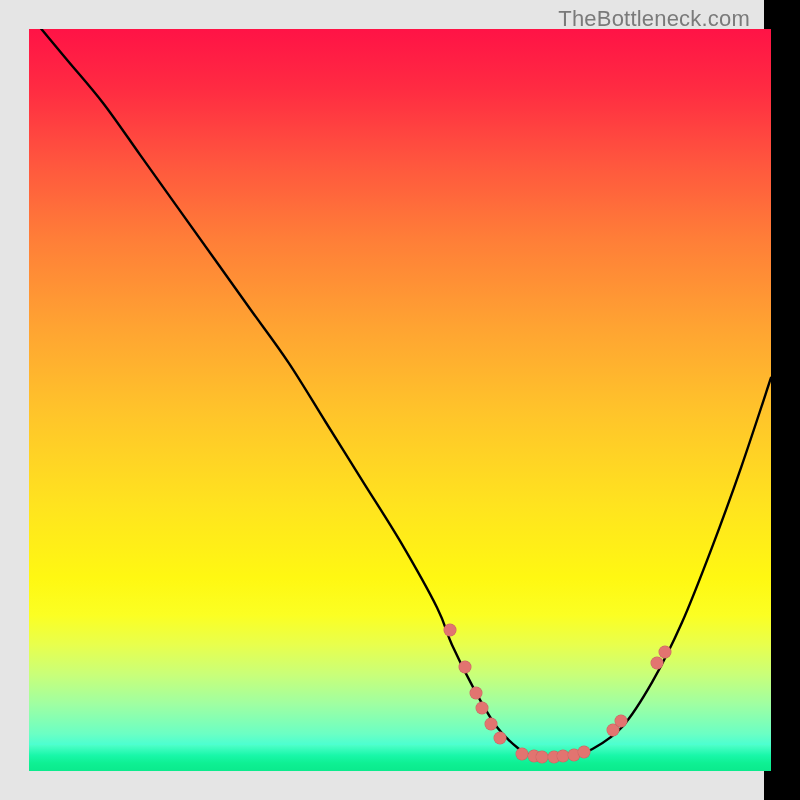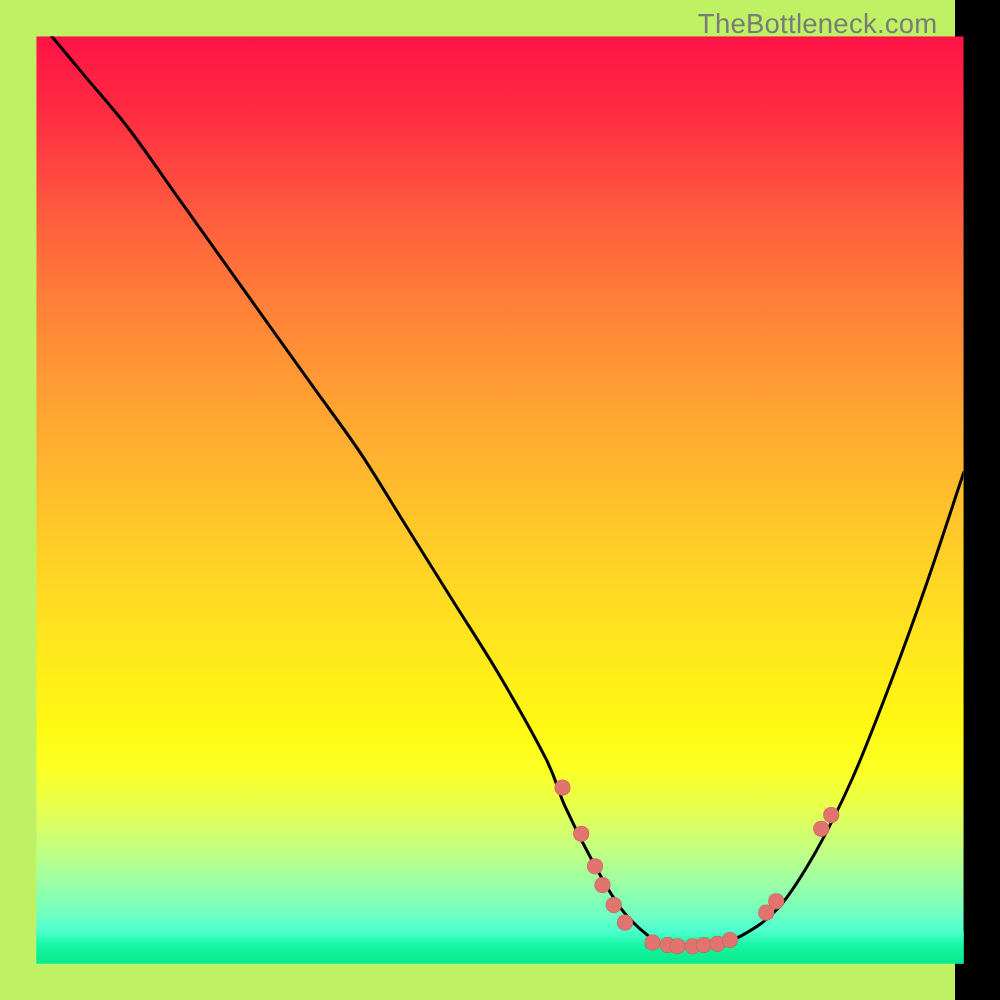--- a/index.html
+++ b/index.html
@@ -8,21 +8,21 @@
     width: 800px;
     height: 800px;
     background: #000;
     overflow: hidden;
     font-family: Arial, Helvetica, sans-serif;
   }
   .stage {
     position: relative;
     width: 764px;
     height: 800px;
-    background: #bef264;
+    background: #e5e5e5;
   }
   .plot {
     position: absolute;
     left: 29px;
     top: 29px;
     width: 742px;
     height: 742px;
     overflow: hidden;
   }
   .gradient {

